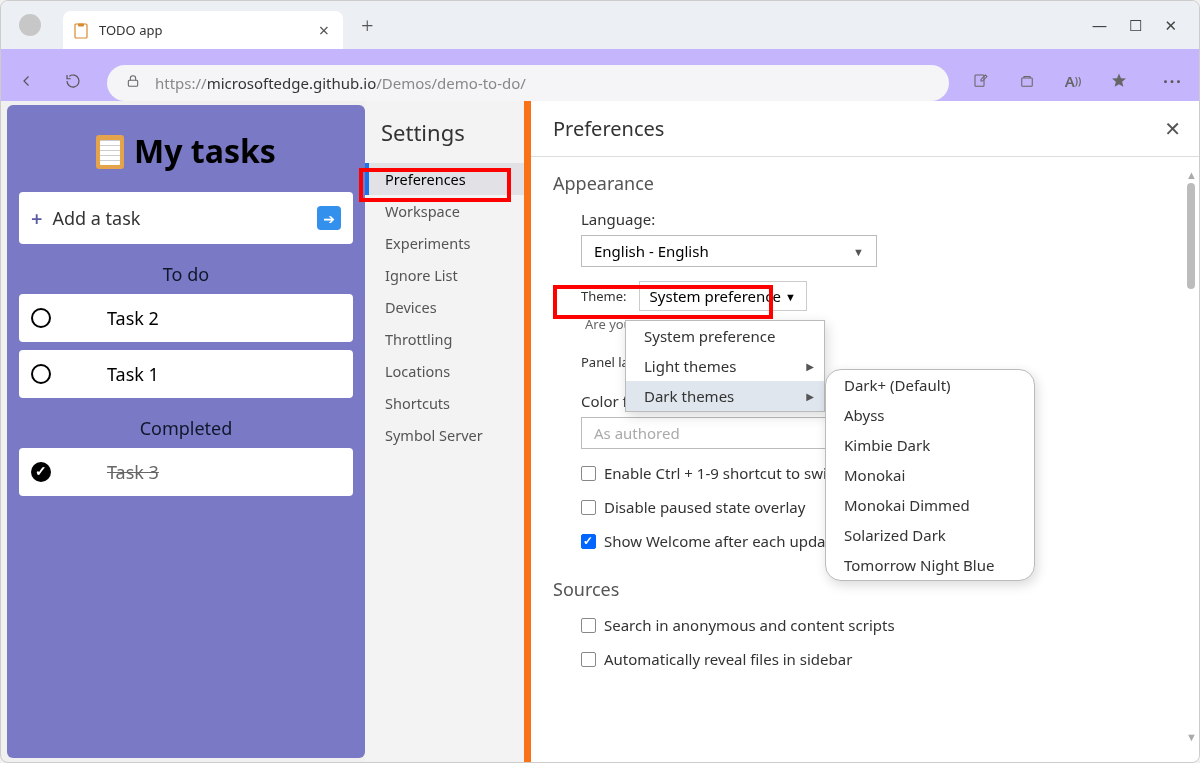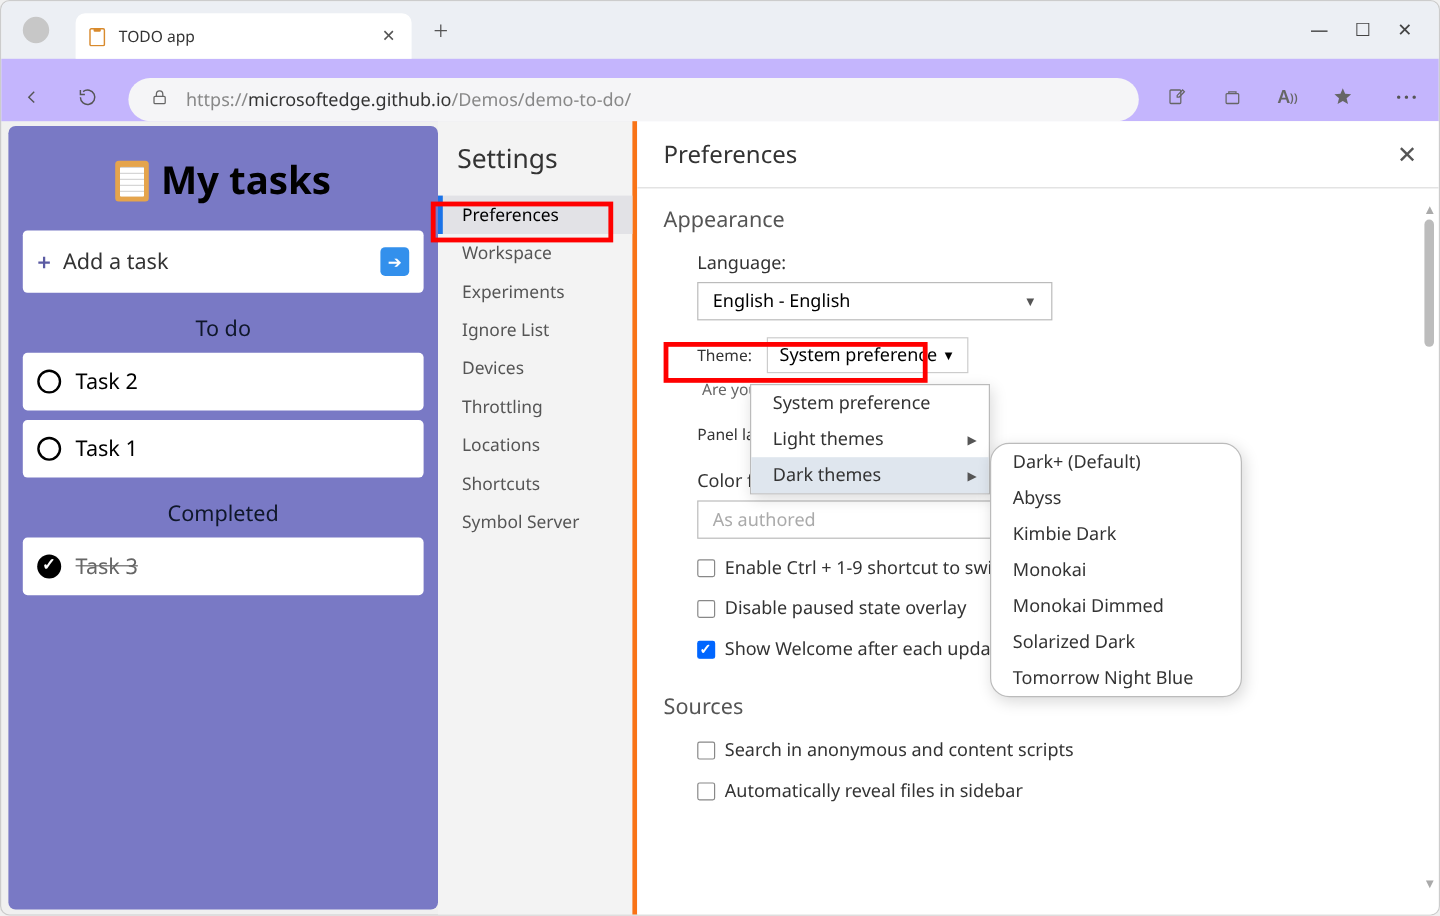--- a/index.html
+++ b/index.html
@@ -32,28 +32,28 @@
   
   
   .app { width: 358px; background: #7979c5; border-radius: 6px; margin: 4px 0 6px 6px; padding: 12px 12px; }
   .apptitle { text-align: center; font-size: 32px; font-weight: 700; color: #000; margin: 12px 0 20px; }
   .apptitle .clipboard { display: inline-block; width: 28px; height: 34px; background: #e5a44c; border-radius: 3px; position: relative; vertical-align: -6px; margin-right: 10px; }
   .apptitle .clipboard::after { content: ""; position: absolute; inset: 5px 4px 4px 4px; background: #fff; border-radius: 1px; background-image: linear-gradient(#ccc 1px, transparent 1px); background-size: 100% 5px; }
   .addtask { height: 52px; background: #fff; border-radius: 4px; display: flex; align-items: center; padding: 0 12px; font-size: 18px; color: #333; }
   .addtask .plus { margin-right: 10px; color: #5b5ba3; font-weight: 600; font-size: 20px; }
   .addtask .go { margin-left: auto; width: 24px; height: 24px; background: #3390ec; border-radius: 4px; color: #fff; display: flex; align-items: center; justify-content: center; font-size: 14px; }
   .section-label { text-align: center; font-size: 18px; color: #0f172a; margin: 18px 0 8px; }
-  .task { height: 48px; background: #fff; border-radius: 4px; display: flex; align-items: center; padding: 0 12px; margin-bottom: 8px; font-size: 18px; }
+  .task { height: 48px; background: #fff; border-radius: 4px; display: flex; align-items: center; padding: 0 12px; margin-bottom: 8px; font-size: 18px; gap: 44px; }
   .task .circle { width: 20px; height: 20px; border: 2.5px solid #000; border-radius: 50%; margin-right: 12px; }
   .task .check { width: 20px; height: 20px; border-radius: 50%; background: #000; margin-right: 12px; position: relative; }
   .task .check::after { content: "✓"; color: #fff; position: absolute; left: 4px; top: -1px; font-size: 14px; font-weight: bold; }
   .task.completed .label { text-decoration: line-through; color: #666; }
 
   
-  .settings { width: 166px; background: #f3f3f3; border-right: 4px solid #f97316; padding-top: 16px; }
+  .settings { width: 166px; background: #f3f3f3; border-right: 7px solid #f97316; padding-top: 16px; }
   .settings-title { font-size: 22px; color: #333; padding: 0 16px 16px; }
   .setting-item { height: 32px; display: flex; align-items: center; padding: 0 16px; font-size: 14.5px; color: #555; border-left: 4px solid transparent; }
   .setting-item.active { background: #e2e2e6; color: #000; border-left-color: #1a73e8; }
 
   
   .prefs { flex: 1; background: #fff; padding: 14px 22px 0 22px; position: relative; overflow: hidden; }
   .prefs-title { font-size: 20px; color: #333; }
   .prefs-close { position: absolute; top: 14px; right: 18px; font-size: 20px; color: #555; }
   .hr { height: 1px; background: #ddd; margin: 14px -22px 14px -22px; }
   .scrollarea { position: relative; border-top: none; }

